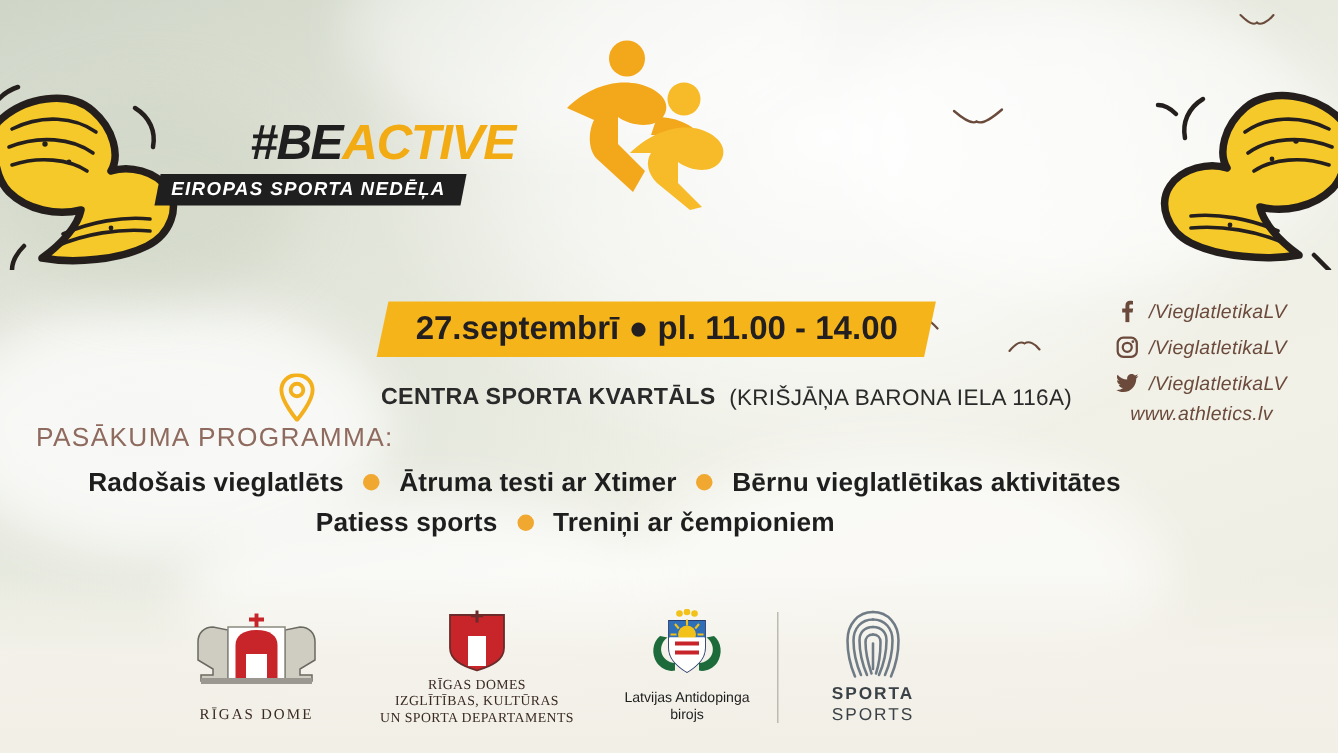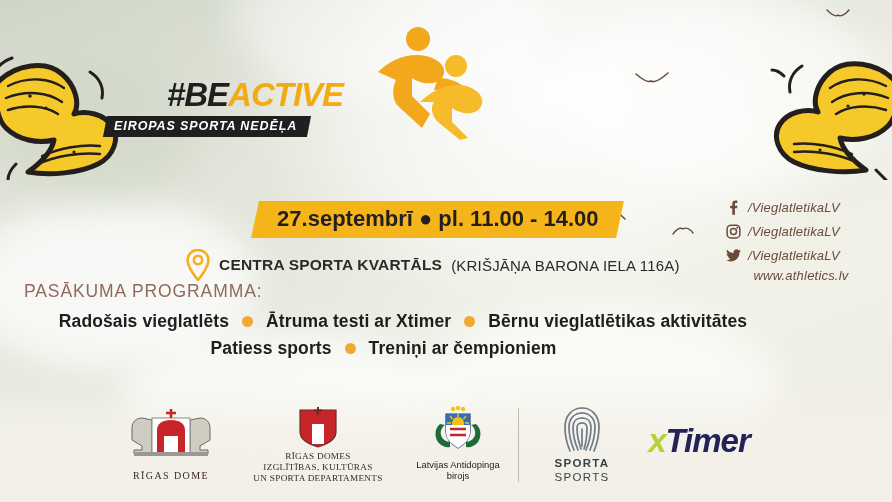--- a/index.html
+++ b/index.html
@@ -69,40 +69,40 @@
     transform:skewX(-12deg);
     white-space:nowrap;
   }
   .datebar span { display:inline-block; transform:skewX(12deg); }
 
   .venue {
     position:absolute; left:186px; top:249px;
     display:flex; align-items:center; gap:9px; white-space:nowrap;
   }
   .venue .pin { width:24px; height:32px; flex:0 0 auto; }
-  .venue .v-main { font-size:15.5px; font-weight:bold; color:#2a2a2a; letter-spacing:0.2px; }
+  .venue .v-main { font-size:15.5px; font-weight:bold; color:#2a2a2a; letter-spacing:0.2px;margin-left:35px; }
   .venue .v-addr { font-size:15px; font-weight:normal; color:#2a2a2a; letter-spacing:0.2px; }
 
   .prog-title {
     position:absolute; left:24px; top:281px;
     font-size:17.5px; font-weight:normal; color:#8f6a5e; letter-spacing:0.9px;
   }
   .prog-rows { position:absolute; left:0; right:0; top:311px; }
   .prog-row {
     display:flex; align-items:center; justify-content:center;
     gap:13px; white-space:nowrap; margin-bottom:6px;
   }
   .prog-row.r1 { padding-right:130px;padding-left:44px; }
   .prog-row.r2 { padding-right:125px; }
   .prog-item { font-size:17.5px; font-weight:bold; color:#1e1e1e; letter-spacing:0.1px; }
   .dot { width:11px; height:11px; border-radius:50%; background:#f0a830; flex:0 0 auto; }
 
   .social { position:absolute; right:16px; top:198px; width:150px; }
   .social-row {
-    display:flex; align-items:center; justify-content:flex-start; gap:7px;
+    display:flex; align-items:center; justify-content:center; gap:7px;
     margin-bottom:6px; height:18px;
   }
   .social-row .ico { width:15px; height:15px; flex:0 0 auto; color:#6b4a3c; }
   .social-row .handle {
     font-size:13px; font-style:italic; color:#6b4a3c; letter-spacing:0.2px; white-space:nowrap;
   }
   .website {
     position:absolute; right:16px; top:268px; width:150px; text-align:center;
     font-size:13px; font-style:italic; color:#6b4a3c; letter-spacing:0.2px;
   }
@@ -376,18 +376,15 @@
           <path d="M20 17 C23 17 25 19 25 22 C25 29 24 37 22 43"></path>
           <path d="M20 23 L20 40"></path>
         </g>
       </svg>
       <div class="cap">
         <b>SPORTA</b>
         <i>SPORTS</i>
       </div>
     </div>
 
-    <div class="logo logo-x">
-      <div class="xtimer"><span class="x">x</span><span class="t">Timer</span></div>
-    </div>
 
   </div>
 </div>
 
 </body></html>

